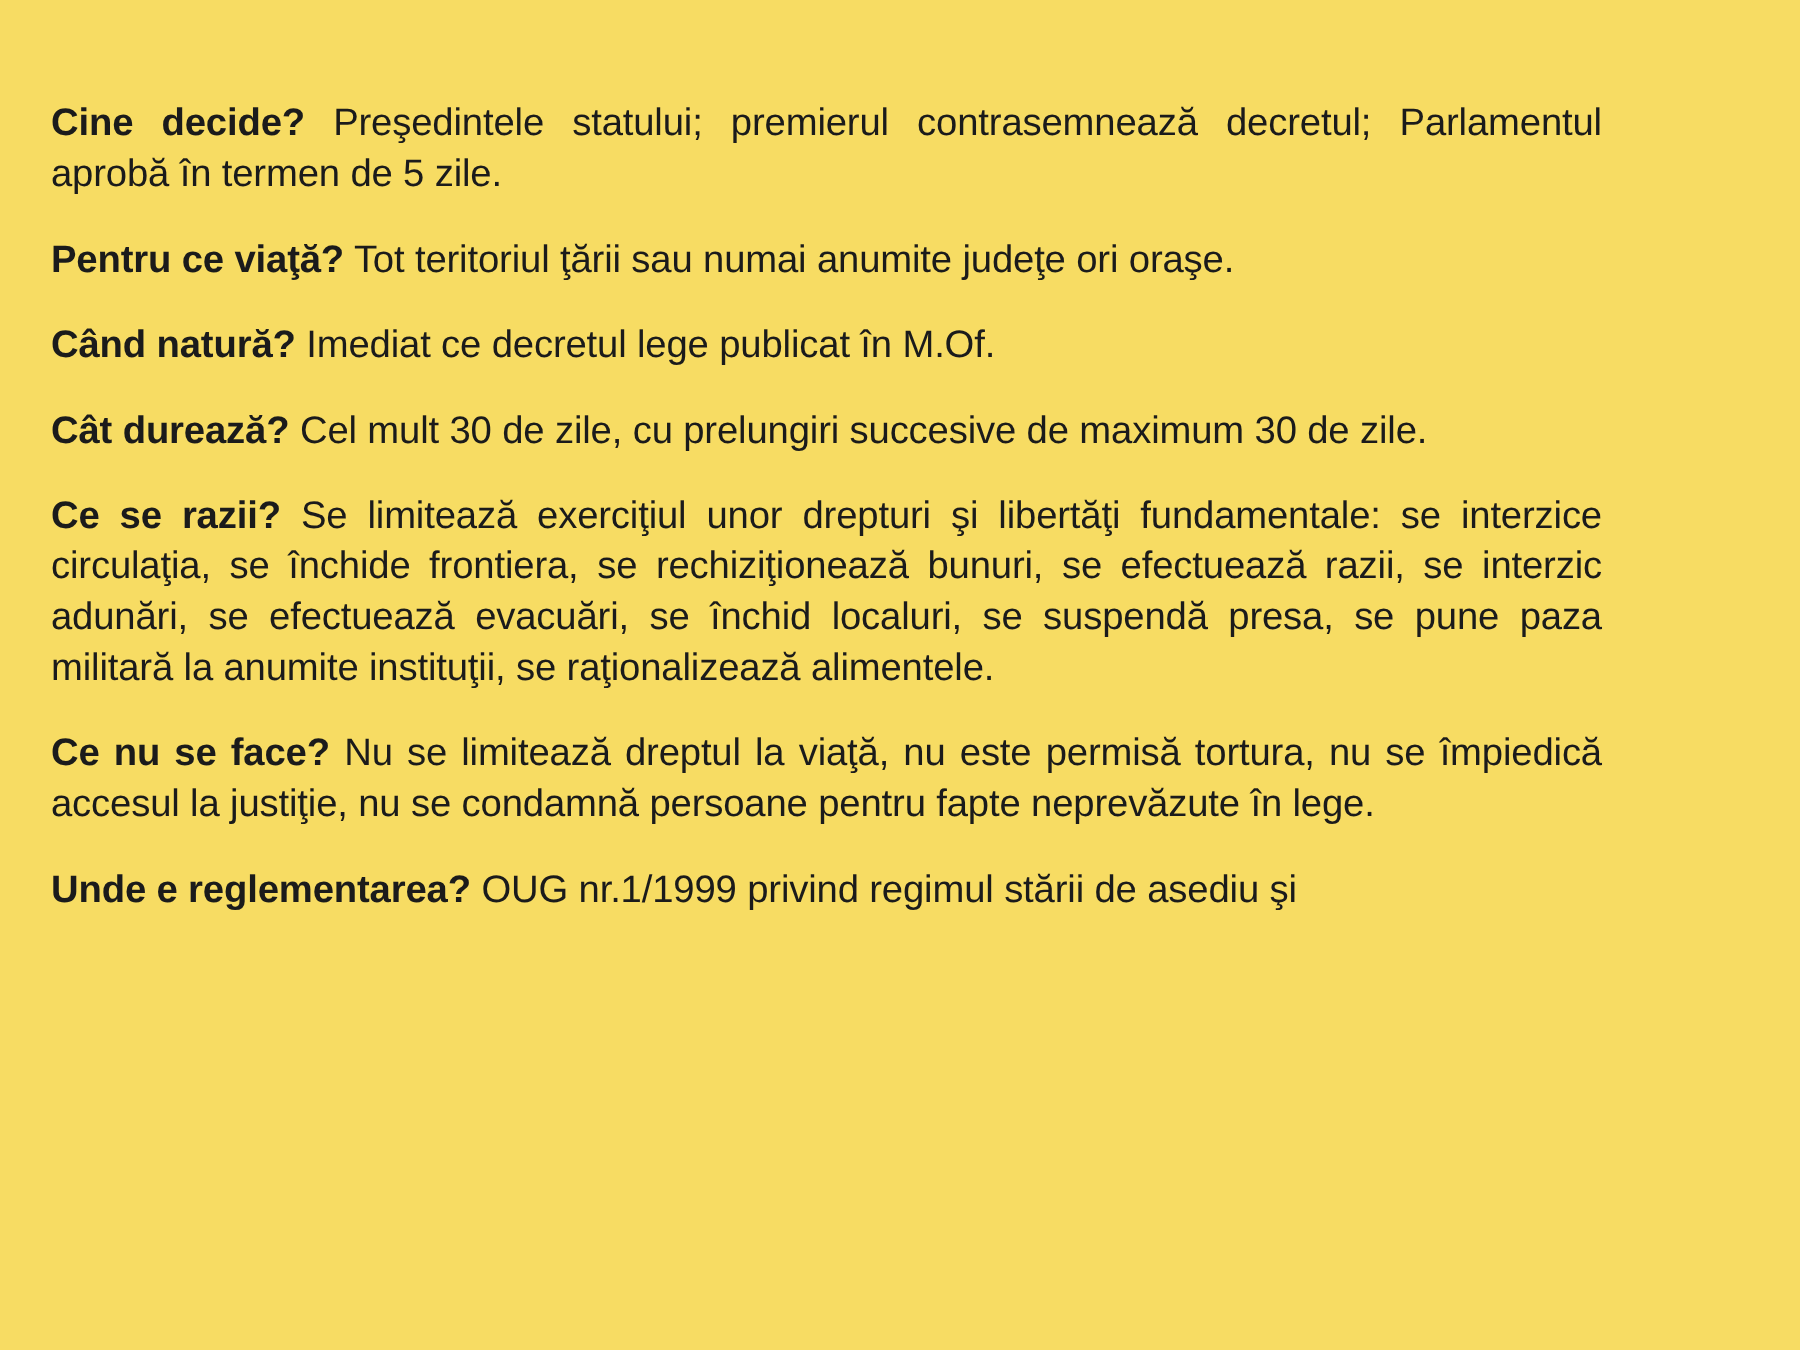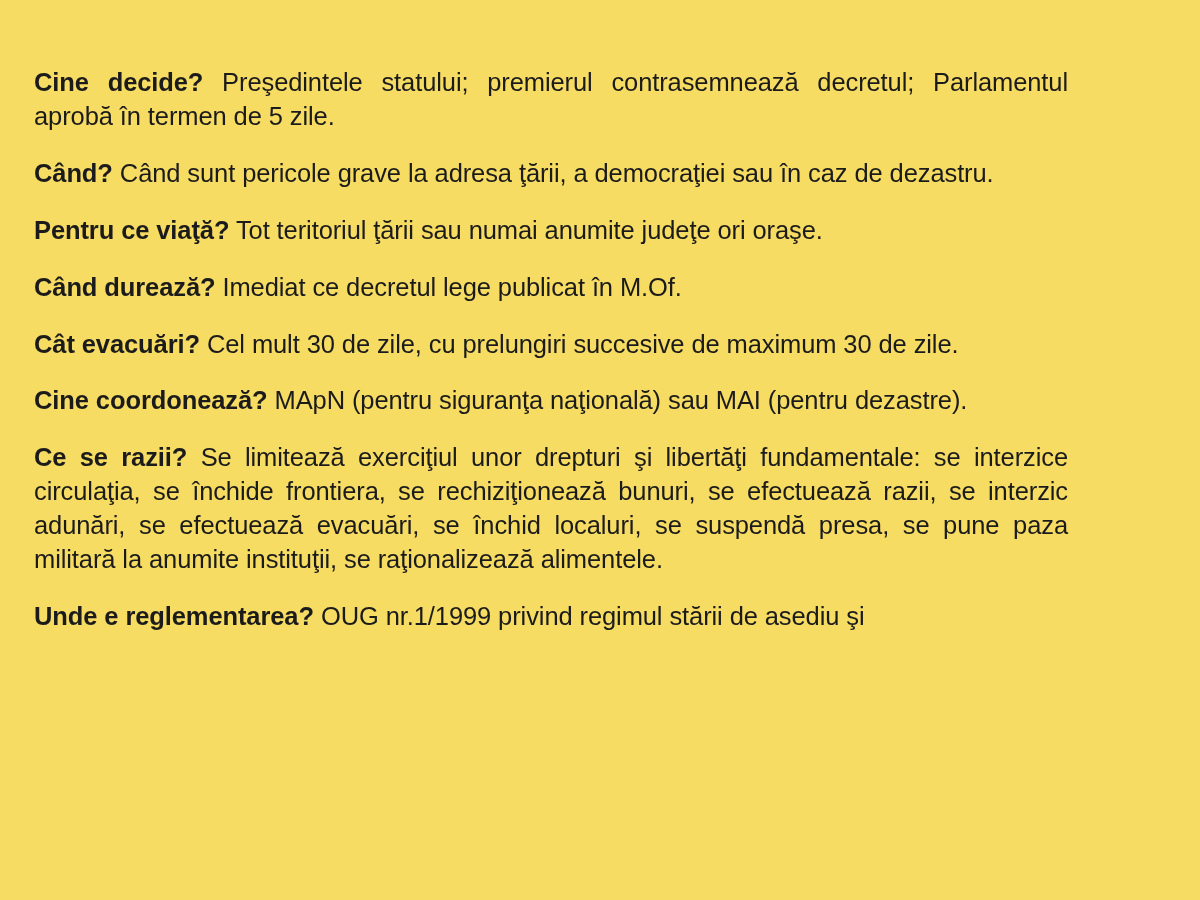--- a/index.html
+++ b/index.html
@@ -46,51 +46,47 @@
 </head>
 <body>
 
 <div class="page">
 
   <p class="entry">
     <span class="q">Cine decide?</span>
     <span class="a">Preşedintele statului; premierul contrasemnează decretul; Parlamentul aprobă în termen de 5 zile.</span>
   </p>
 
-  <p class="entry">
-    <span class="q">Când?</span>
-    <span class="a">Când sunt pericole grave la adresa ţării, a democraţiei sau în caz de dezastru.</span>
-  </p>
 
   <p class="entry">
     <span class="q">Pentru ce viaţă?</span>
     <span class="a">Tot teritoriul ţării sau numai anumite judeţe ori oraşe.</span>
   </p>
 
   <p class="entry">
-    <span class="q">Când durează?</span>
+    <span class="q">Când natură?</span>
     <span class="a">Imediat ce decretul lege publicat în M.Of.</span>
   </p>
 
   <p class="entry">
-    <span class="q">Cât evacuări?</span>
+    <span class="q">Cât durează?</span>
     <span class="a">Cel mult 30 de zile, cu prelungiri succesive de maximum 30 de zile.</span>
   </p>
 
 
 
-  <p class="entry">
-    <span class="q">Cine coordonează?</span>
-    <span class="a">MApN (pentru siguranţa naţională) sau MAI (pentru dezastre).</span>
-  </p>
 
   <p class="entry">
     <span class="q">Ce se razii?</span>
     <span class="a">Se limitează exerciţiul unor drepturi şi libertăţi fundamentale: se interzice circulaţia, se închide frontiera, se rechiziţionează bunuri, se efectuează razii, se interzic adunări, se efectuează evacuări, se închid localuri, se suspendă presa, se pune paza militară la anumite instituţii, se raţionalizează alimentele.</span>
   </p>
 
+  <p class="entry">
+    <span class="q">Ce nu se face?</span>
+    <span class="a">Nu se limitează dreptul la viaţă, nu este permisă tortura, nu se împiedică accesul la justiţie, nu se condamnă persoane pentru fapte neprevăzute în lege.</span>
+  </p>
 
   <p class="entry clipped">
     <span class="q">Unde e reglementarea?</span>
     <span class="a">OUG nr.1/1999 privind regimul stării de asediu şi</span>
   </p>
 
 </div>
 
 </body></html>

